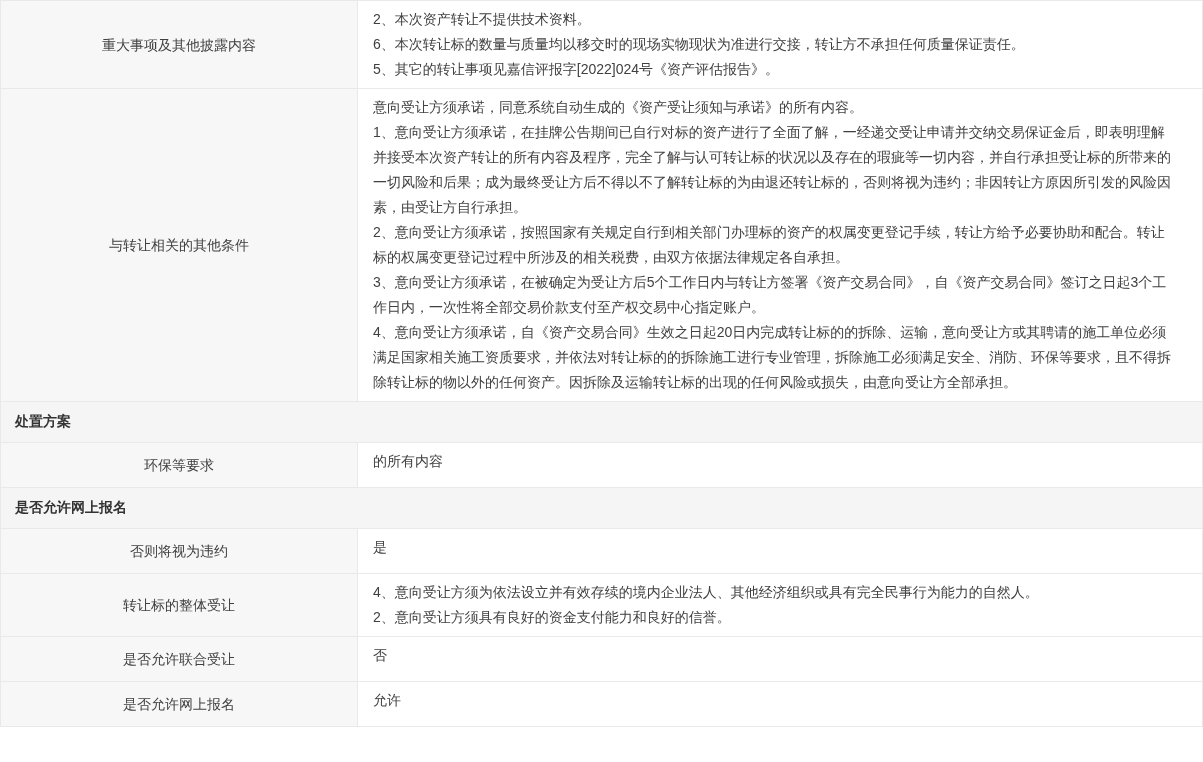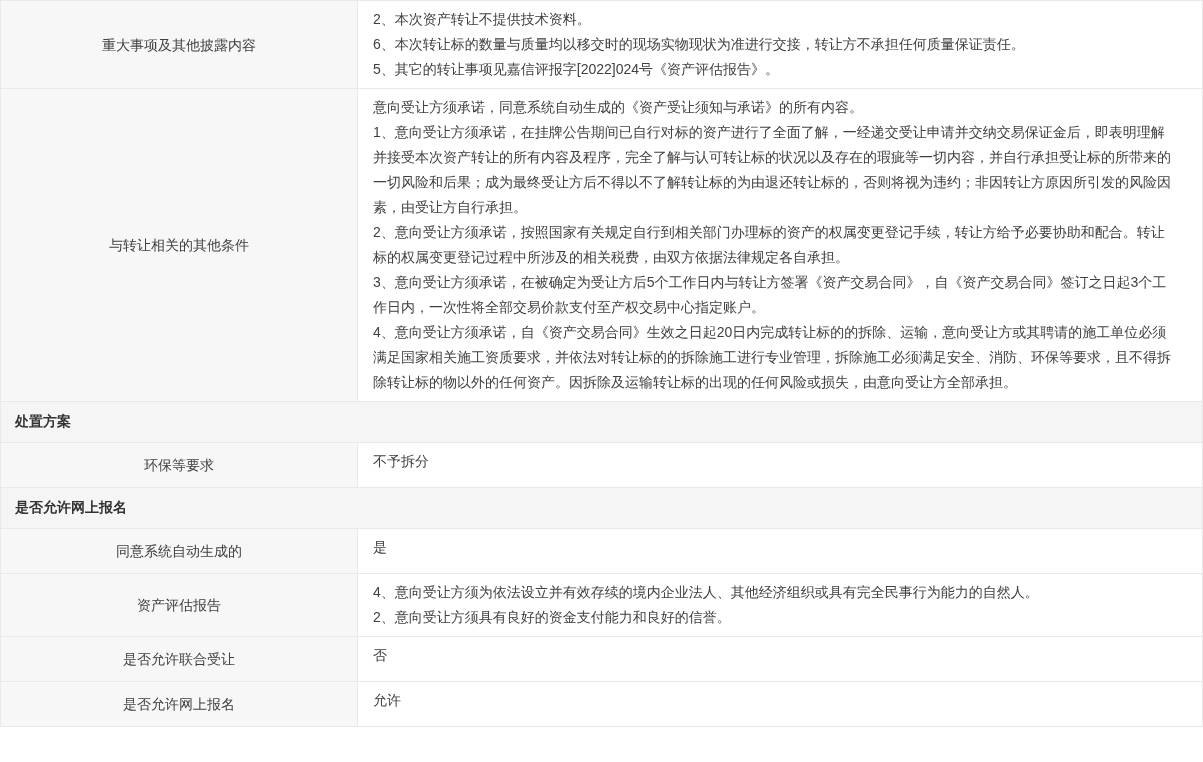--- a/index.html
+++ b/index.html
@@ -84,34 +84,34 @@
         <p>3、意向受让方须承诺，在被确定为受让方后5个工作日内与转让方签署《资产交易合同》，自《资产交易合同》签订之日起3个工作日内，一次性将全部交易价款支付至产权交易中心指定账户。</p>
         <p>4、意向受让方须承诺，自《资产交易合同》生效之日起20日内完成转让标的的拆除、运输，意向受让方或其聘请的施工单位必须满足国家相关施工资质要求，并依法对转让标的的拆除施工进行专业管理，拆除施工必须满足安全、消防、环保等要求，且不得拆除转让标的物以外的任何资产。因拆除及运输转让标的出现的任何风险或损失，由意向受让方全部承担。</p>
       </div>
     </div>
     <div class="section-row">
       <span class="section-label">处置方案</span>
     </div>
     <div class="row">
       <div class="label-cell">环保等要求</div>
       <div class="content-cell">
-        <p>不予拆分</p>
+        <p>的所有内容</p>
       </div>
     </div>
     <div class="section-row">
       <span class="section-label">是否允许网上报名</span>
     </div>
     <div class="row">
-      <div class="label-cell">同意系统自动生成的</div>
+      <div class="label-cell">否则将视为违约</div>
       <div class="content-cell">
         <p>是</p>
       </div>
     </div>
     <div class="row">
-      <div class="label-cell">资产评估报告</div>
+      <div class="label-cell">转让标的整体受让</div>
       <div class="content-cell">
         <p>4、意向受让方须为依法设立并有效存续的境内企业法人、其他经济组织或具有完全民事行为能力的自然人。</p>
         <p>2、意向受让方须具有良好的资金支付能力和良好的信誉。</p>
       </div>
     </div>
     <div class="row">
       <div class="label-cell">是否允许联合受让</div>
       <div class="content-cell">
         <p>否</p>
       </div>

